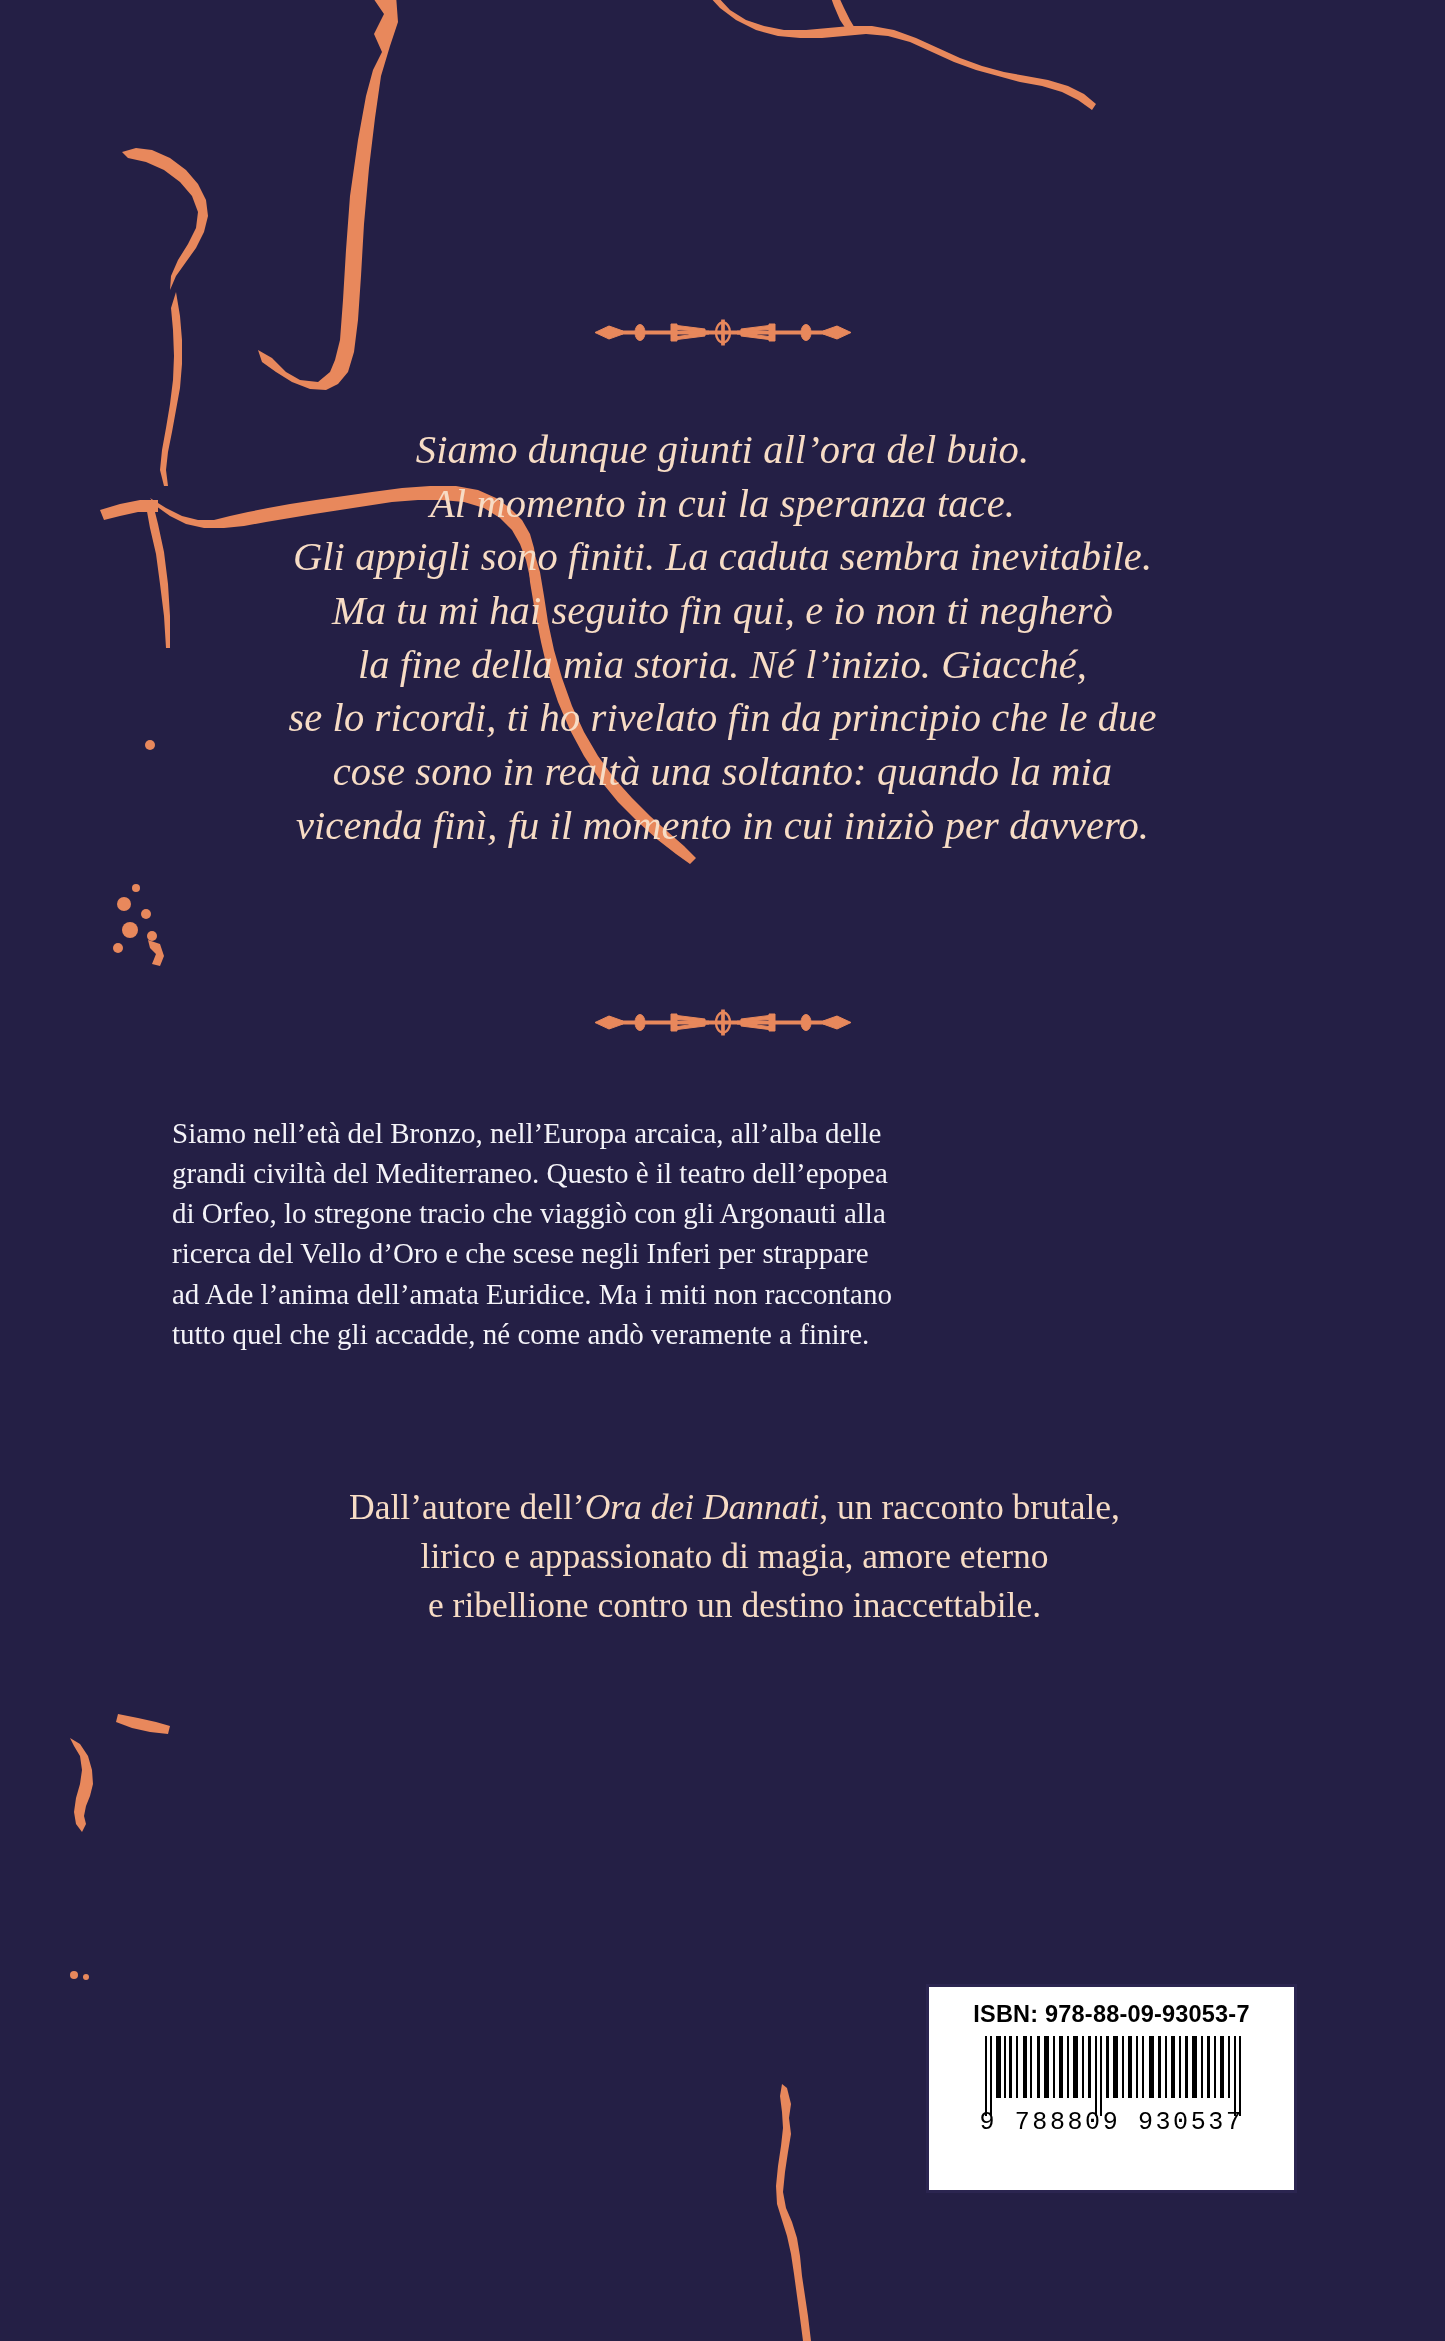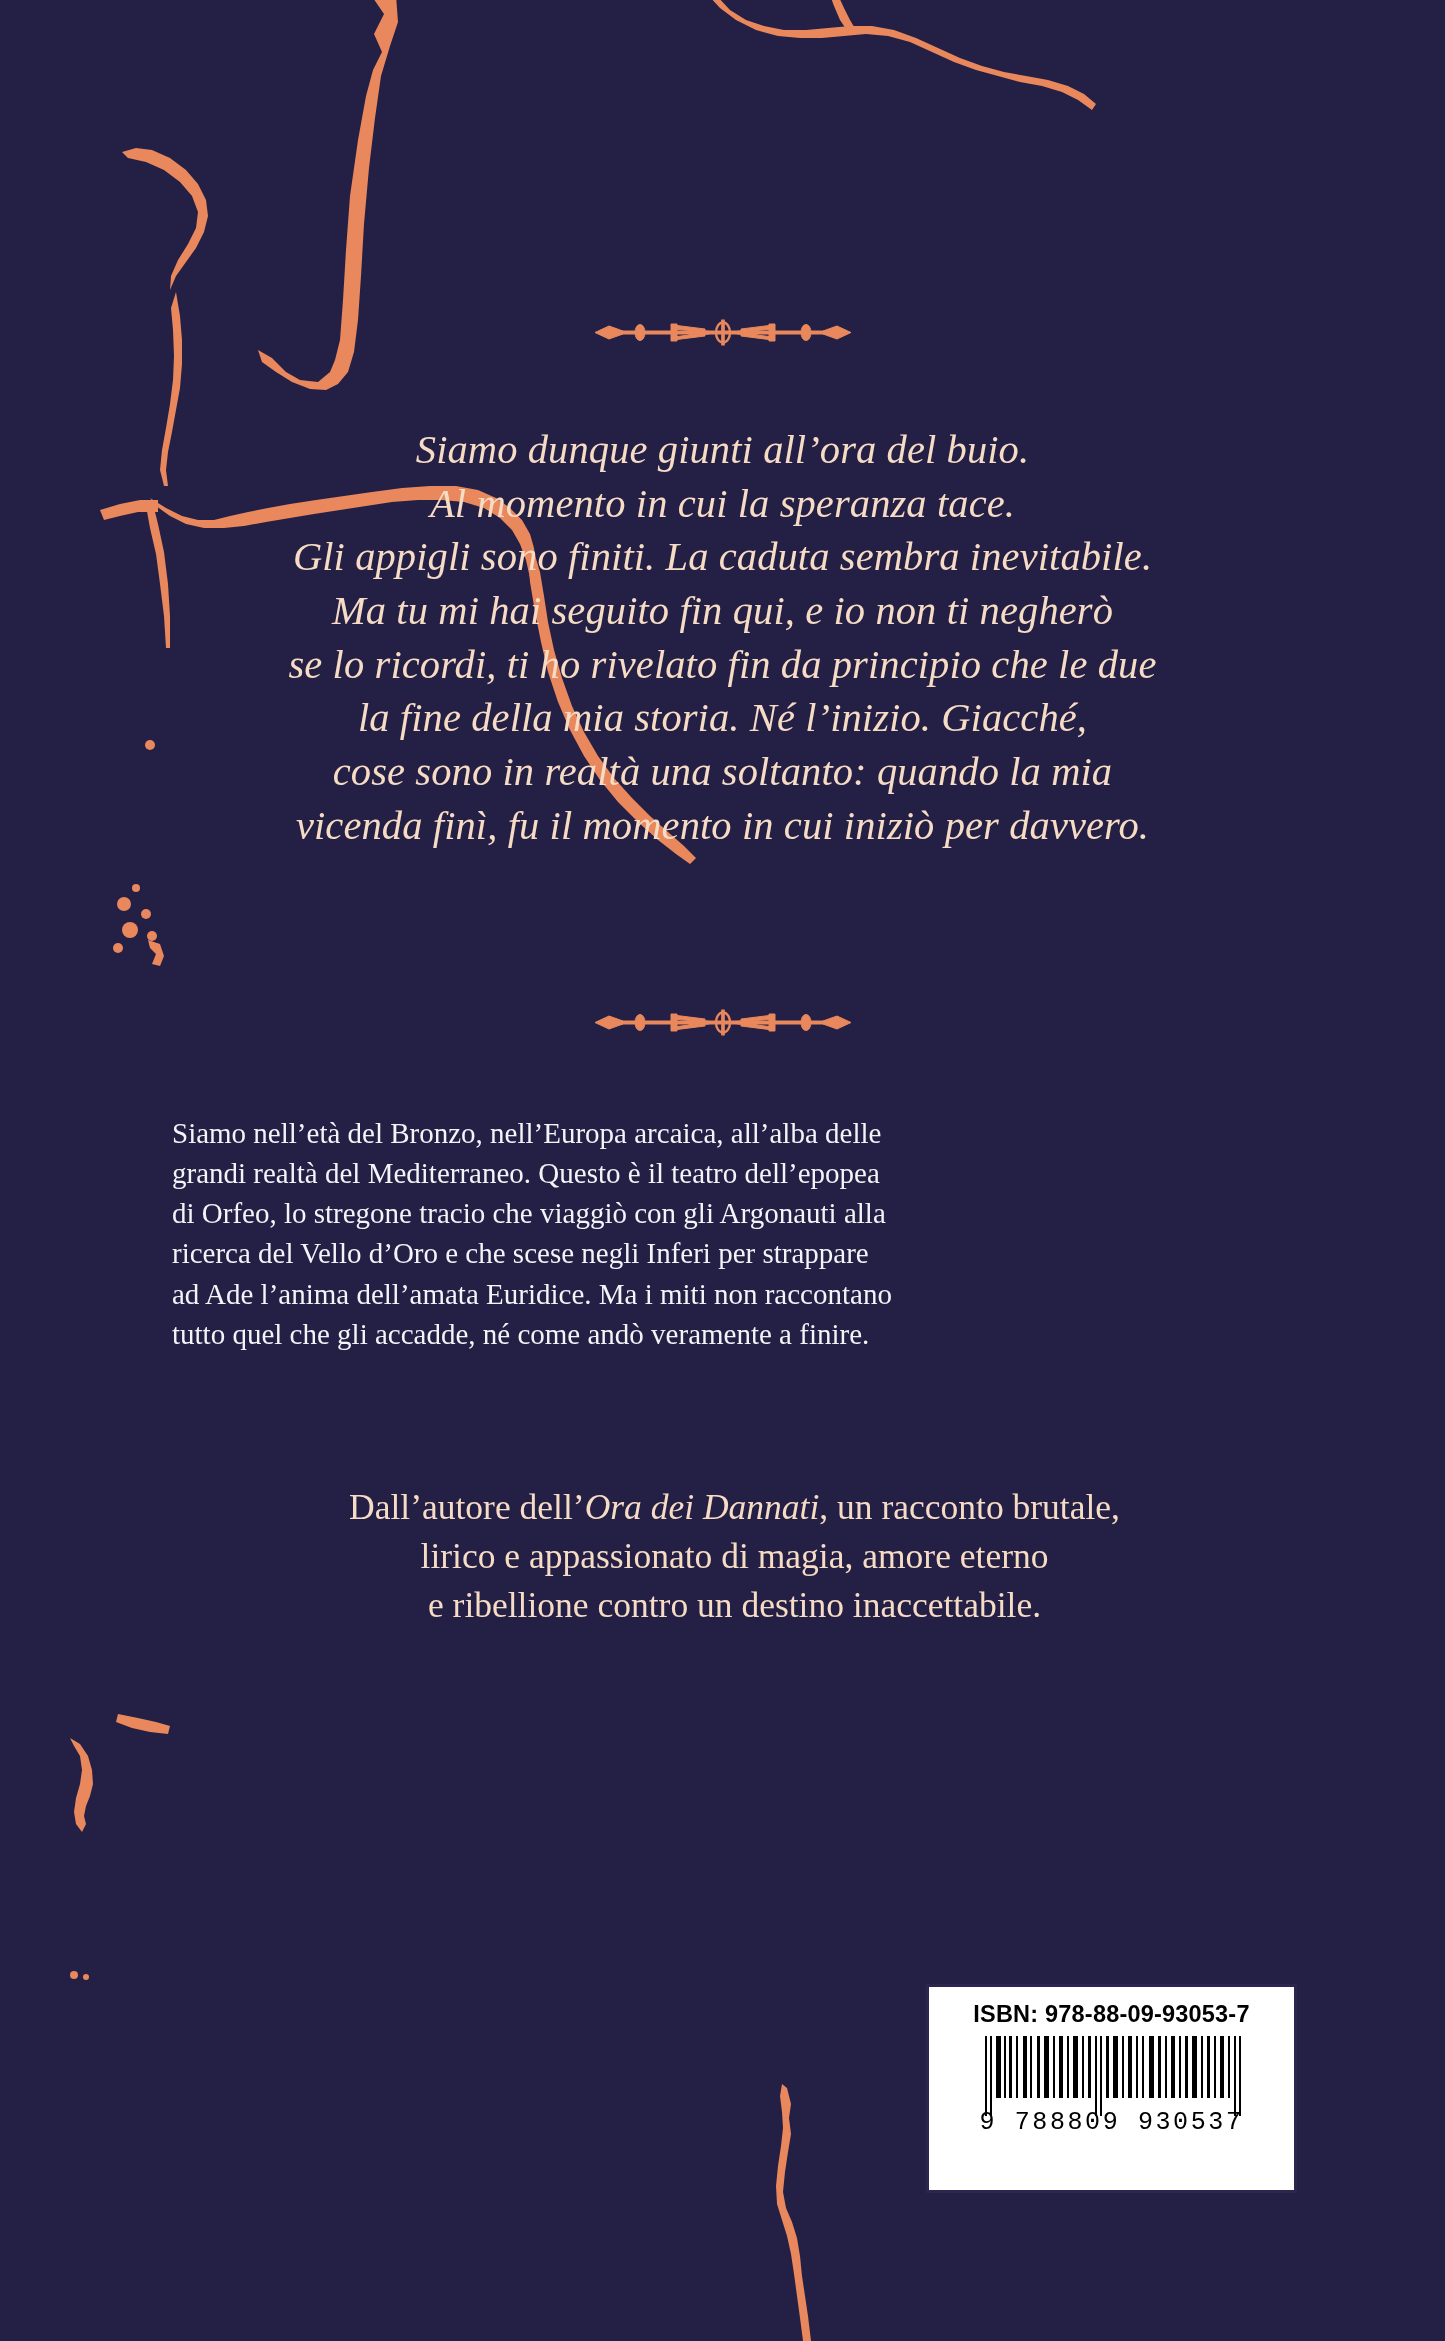--- a/index.html
+++ b/index.html
@@ -267,22 +267,22 @@
         <rect x="128.7" y="5" width="2.6" height="25"></rect>
       </g>
     </svg>
   </div>
 
   <div class="quote" style="top:412px;margin-top:11px;">
     <span class="ln">Siamo dunque giunti all’ora del buio.</span>
     <span class="ln">Al momento in cui la speranza tace.</span>
     <span class="ln">Gli appigli sono finiti. La caduta sembra inevitabile.</span>
     <span class="ln">Ma tu mi hai seguito fin qui, e io non ti negherò</span>
+    <span class="ln">la fine della mia storia. Né l’inizio. Giacché,</span>
     <span class="ln">se lo ricordi, ti ho rivelato fin da principio che le due</span>
-    <span class="ln">la fine della mia storia. Né l’inizio. Giacché,</span>
     <span class="ln">cose sono in realtà una soltanto: quando la mia</span>
     <span class="ln">vicenda finì, fu il momento in cui iniziò per davvero.</span>
   </div>
 
   <div class="ornament" style="top:1005px;">
     <svg width="260" height="34" viewBox="0 0 260 34" xmlns="http://www.w3.org/2000/svg">
       <g fill="#e8885c" stroke="#e8885c">
         <rect x="18" y="16" width="224" height="3"></rect>
         <path d="M2 17.5 L16 11 L22 17.5 L16 24 Z"></path>
         <path d="M16 11 L30 16 L30 19 L16 24 Z"></path>
@@ -301,21 +301,21 @@
         <path d="M164 15.5 L144 16.2 L144 19 L164 19.8 Z"></path>
         <ellipse cx="152" cy="17.5" rx="5" ry="3"></ellipse>
         <ellipse cx="130" cy="17.5" rx="7" ry="10" fill="none" stroke-width="2.4"></ellipse>
         <rect x="128.7" y="5" width="2.6" height="25"></rect>
       </g>
     </svg>
   </div>
 
   <div class="synopsis" style="top:1113px;">
     <span class="ln">Siamo nell’età del Bronzo, nell’Europa arcaica, all’alba delle</span>
-    <span class="ln">grandi realtà del Mediterraneo. Questo è il teatro dell’epopea</span>
+    <span class="ln">grandi civiltà del Mediterraneo. Questo è il teatro dell’epopea</span>
     <span class="ln">di Orfeo, lo stregone tracio che viaggiò con gli Argonauti alla</span>
     <span class="ln">ricerca del Vello d’Oro e che scese negli Inferi per strappare</span>
     <span class="ln">ad Ade l’anima dell’amata Euridice. Ma i miti non raccontano</span>
     <span class="ln">tutto quel che gli accadde, né come andò veramente a finire.</span>
   </div>
 
   <div class="tagline" style="top:1483px;">
     <span class="ln"><span>Dall’autore dell’</span><i>Ora dei Dannati</i><span>, un racconto brutale,</span></span>
     <span class="ln">lirico e appassionato di magia, amore eterno</span>
     <span class="ln">e ribellione contro un destino inaccettabile.</span>

